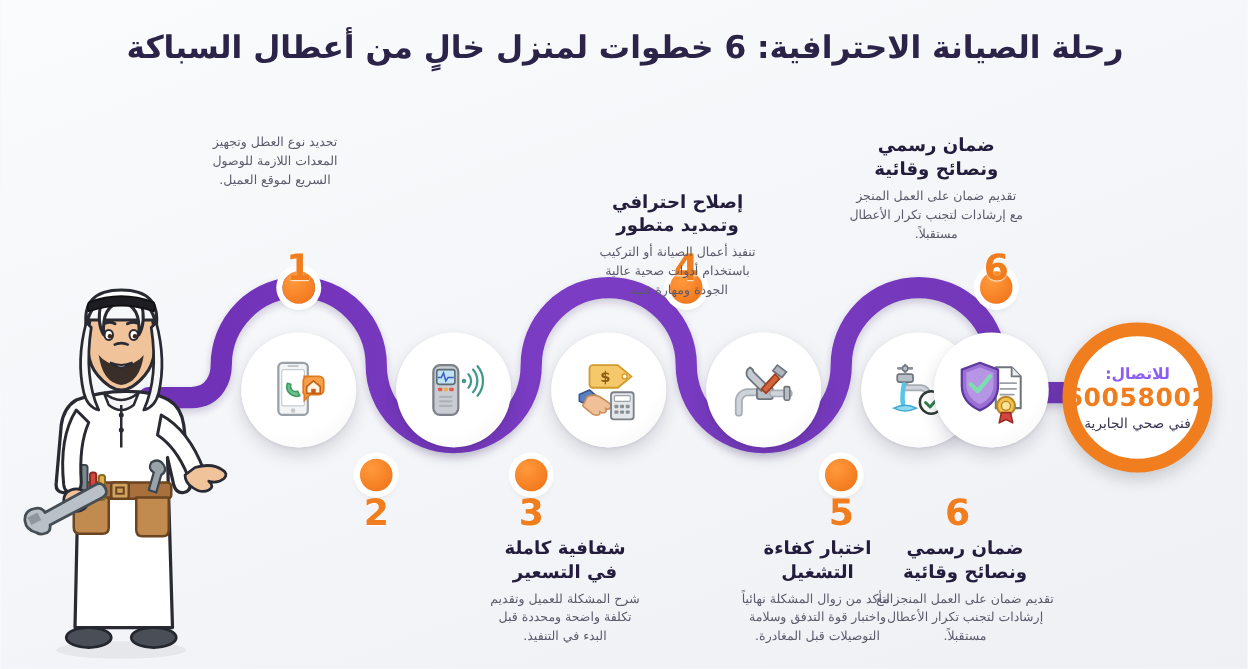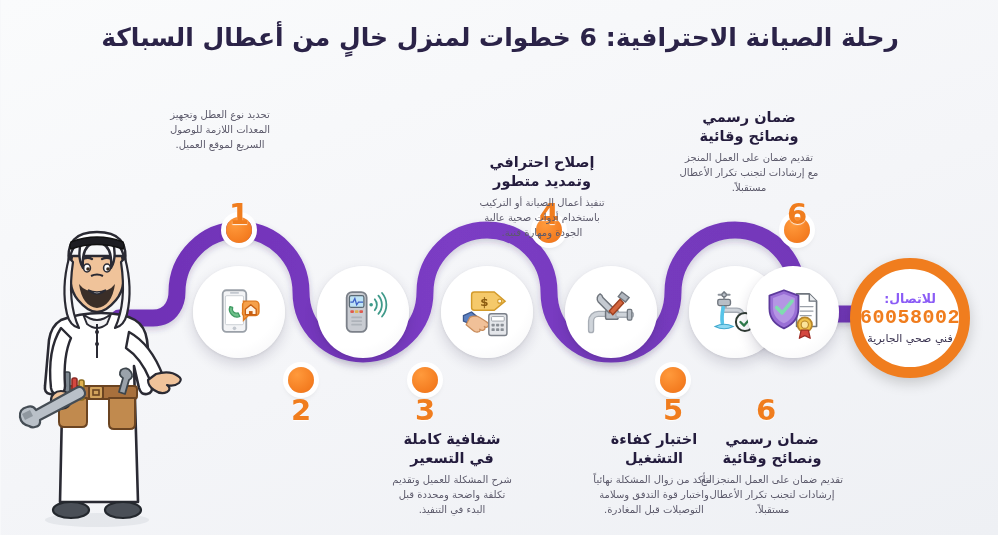--- a/index.html
+++ b/index.html
@@ -62,21 +62,21 @@
     position:absolute;left:849px;top:258px;width:120px;height:120px;
     border-radius:50%;
     background:#ffffff;
     border:11px solid #f07d1e;
     box-sizing:border-box;
     box-shadow:0 5px 14px rgba(0,0,0,.18);
     display:flex;flex-direction:column;align-items:center;justify-content:center;
     direction:rtl;text-align:center;
   }
   .contact .c1{font-size:12.5px;font-weight:bold;color:#8b5cf6;line-height:1.2;}
-  .contact .c2{font-size:20px;font-weight:bold;color:#f07d1e;line-height:1.2;letter-spacing:.5px;font-family:Liberation Mono, monospace;}
+  .contact .c2{font-size:20px;font-weight:bold;color:#f07d1e;line-height:1.2;letter-spacing:.5px;}
   .contact .c3{font-size:11px;font-weight:normal;color:#3a3350;line-height:1.25;margin-top:2px;}
 
   
   #mascot{position:absolute;left:8px;top:228px;width:180px;height:300px;}
 </style>
 </head>
 <body>
 
 <div id="stage">
 

